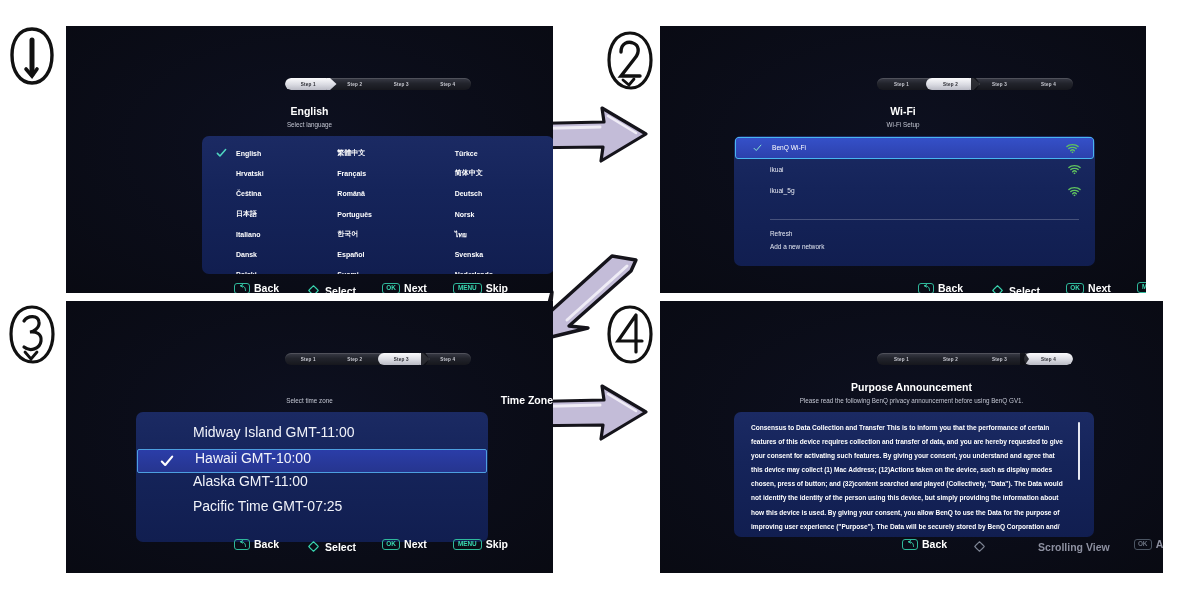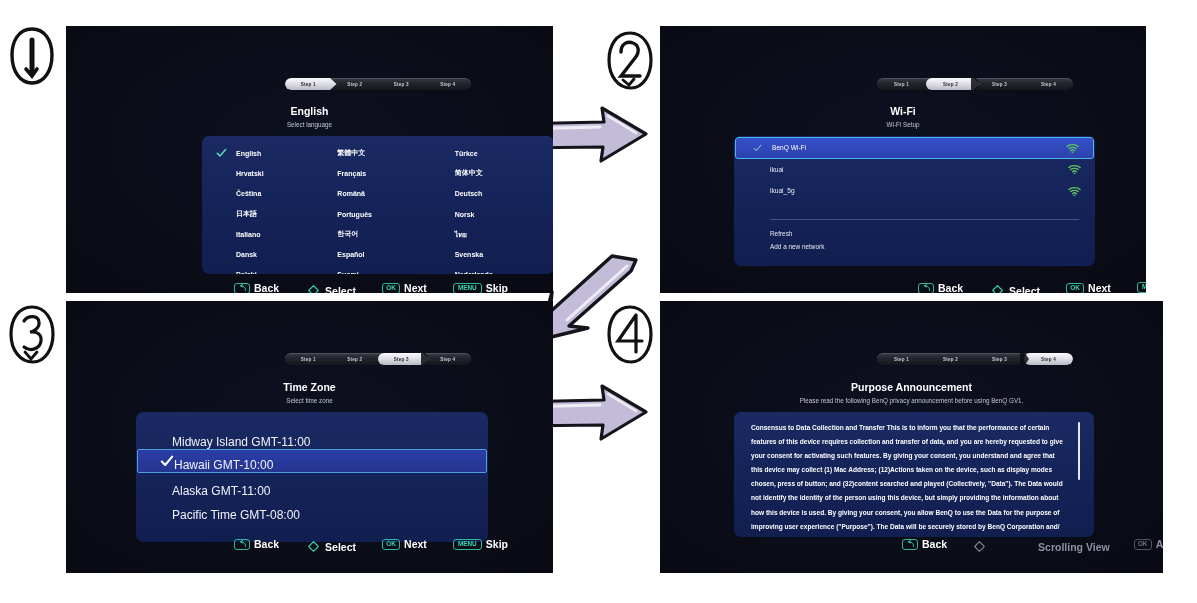--- a/index.html
+++ b/index.html
@@ -162,25 +162,25 @@
     color: #e5e8f2;
     font-size: 6.4px;
     padding-left: 36px;
     height: 13px;
     display: flex; align-items: center;
   }
 
   
   .tz-row {
     position: relative;
-    display: flex; align-items: flex-end;
+    display: flex; align-items: flex-start;
     height: 24.6px;
     color: #f1f3fa;
-    font-size: 12px;
-    padding-left: 36px;
+    font-size: 14px;
+    padding-left: 57px;
   }
   .tz-row.sel {
     background: linear-gradient(180deg,#2b3da8 0%, #26358f 100%);
     border: 1.2px solid #4d9fe0;
     border-radius: 2px;
   }
   .tz-check {
     position: absolute; left: 22px; top: 50%;
     transform: translateY(-50%);
     width: 14px; height: 14px;
@@ -525,41 +525,41 @@
   <div class="panel" style="left:66px; top:301px; width:487px; height:272px;">
     <div class="panel-inner"></div>
 
     <div class="stepper" style="left:219px; top:52px; width:186px;">
       <div class="step-seg">Step 1</div>
       <div class="step-seg">Step 2</div>
       <div class="step-seg active">Step 3</div>
       <div class="step-seg notch">Step 4</div>
     </div>
 
-    <div class="p-title" style="top:80px; font-size:10.5px;">Time Zone</div>
+    <div class="p-title" style="top:93px; font-size:10.5px;text-align:right;">Time Zone</div>
     <div class="p-sub" style="top:96px; font-size:6.3px;">Select time zone</div>
 
     <div class="card" style="left:70px; top:111px; width:352px; height:130px;">
       <div style="padding-top:12px;">
         <div class="tz-row">
           <span>Midway Island GMT-11:00</span>
         </div>
         <div class="tz-row sel" style="margin:0 1px;">
           <span class="tz-check">
             <svg viewBox="0 0 14 14">
                 <path d="M1.8 7.5 L5.2 11 L12.2 2.6" fill="none" stroke="#ffffff" stroke-width="2.1" stroke-linecap="round" stroke-linejoin="round"></path>
               </svg>
           </span>
           <span>Hawaii GMT-10:00</span>
         </div>
         <div class="tz-row">
           <span>Alaska GMT-11:00</span>
         </div>
         <div class="tz-row">
-          <span>Pacific Time GMT-08:00</span>
+          <span>Pacific Time GMT-07:25</span>
         </div>
       </div>
     </div>
 
     <div class="hints" style="left:168px; top:237px; gap:26px;">
       <div class="hint" style="gap:4px;">
         <span class="key-box" style="width:16px; height:11px;">
           <svg width="9" height="8" viewBox="0 0 10 9">
               <path d="M8.4 7.2 C8.4 3.4 6.2 2 3 2 M3 2 L5.1 0.7 M3 2 L5.1 3.5" fill="none" stroke="#39d6b0" stroke-width="1.1" stroke-linecap="round"></path>
             </svg>

